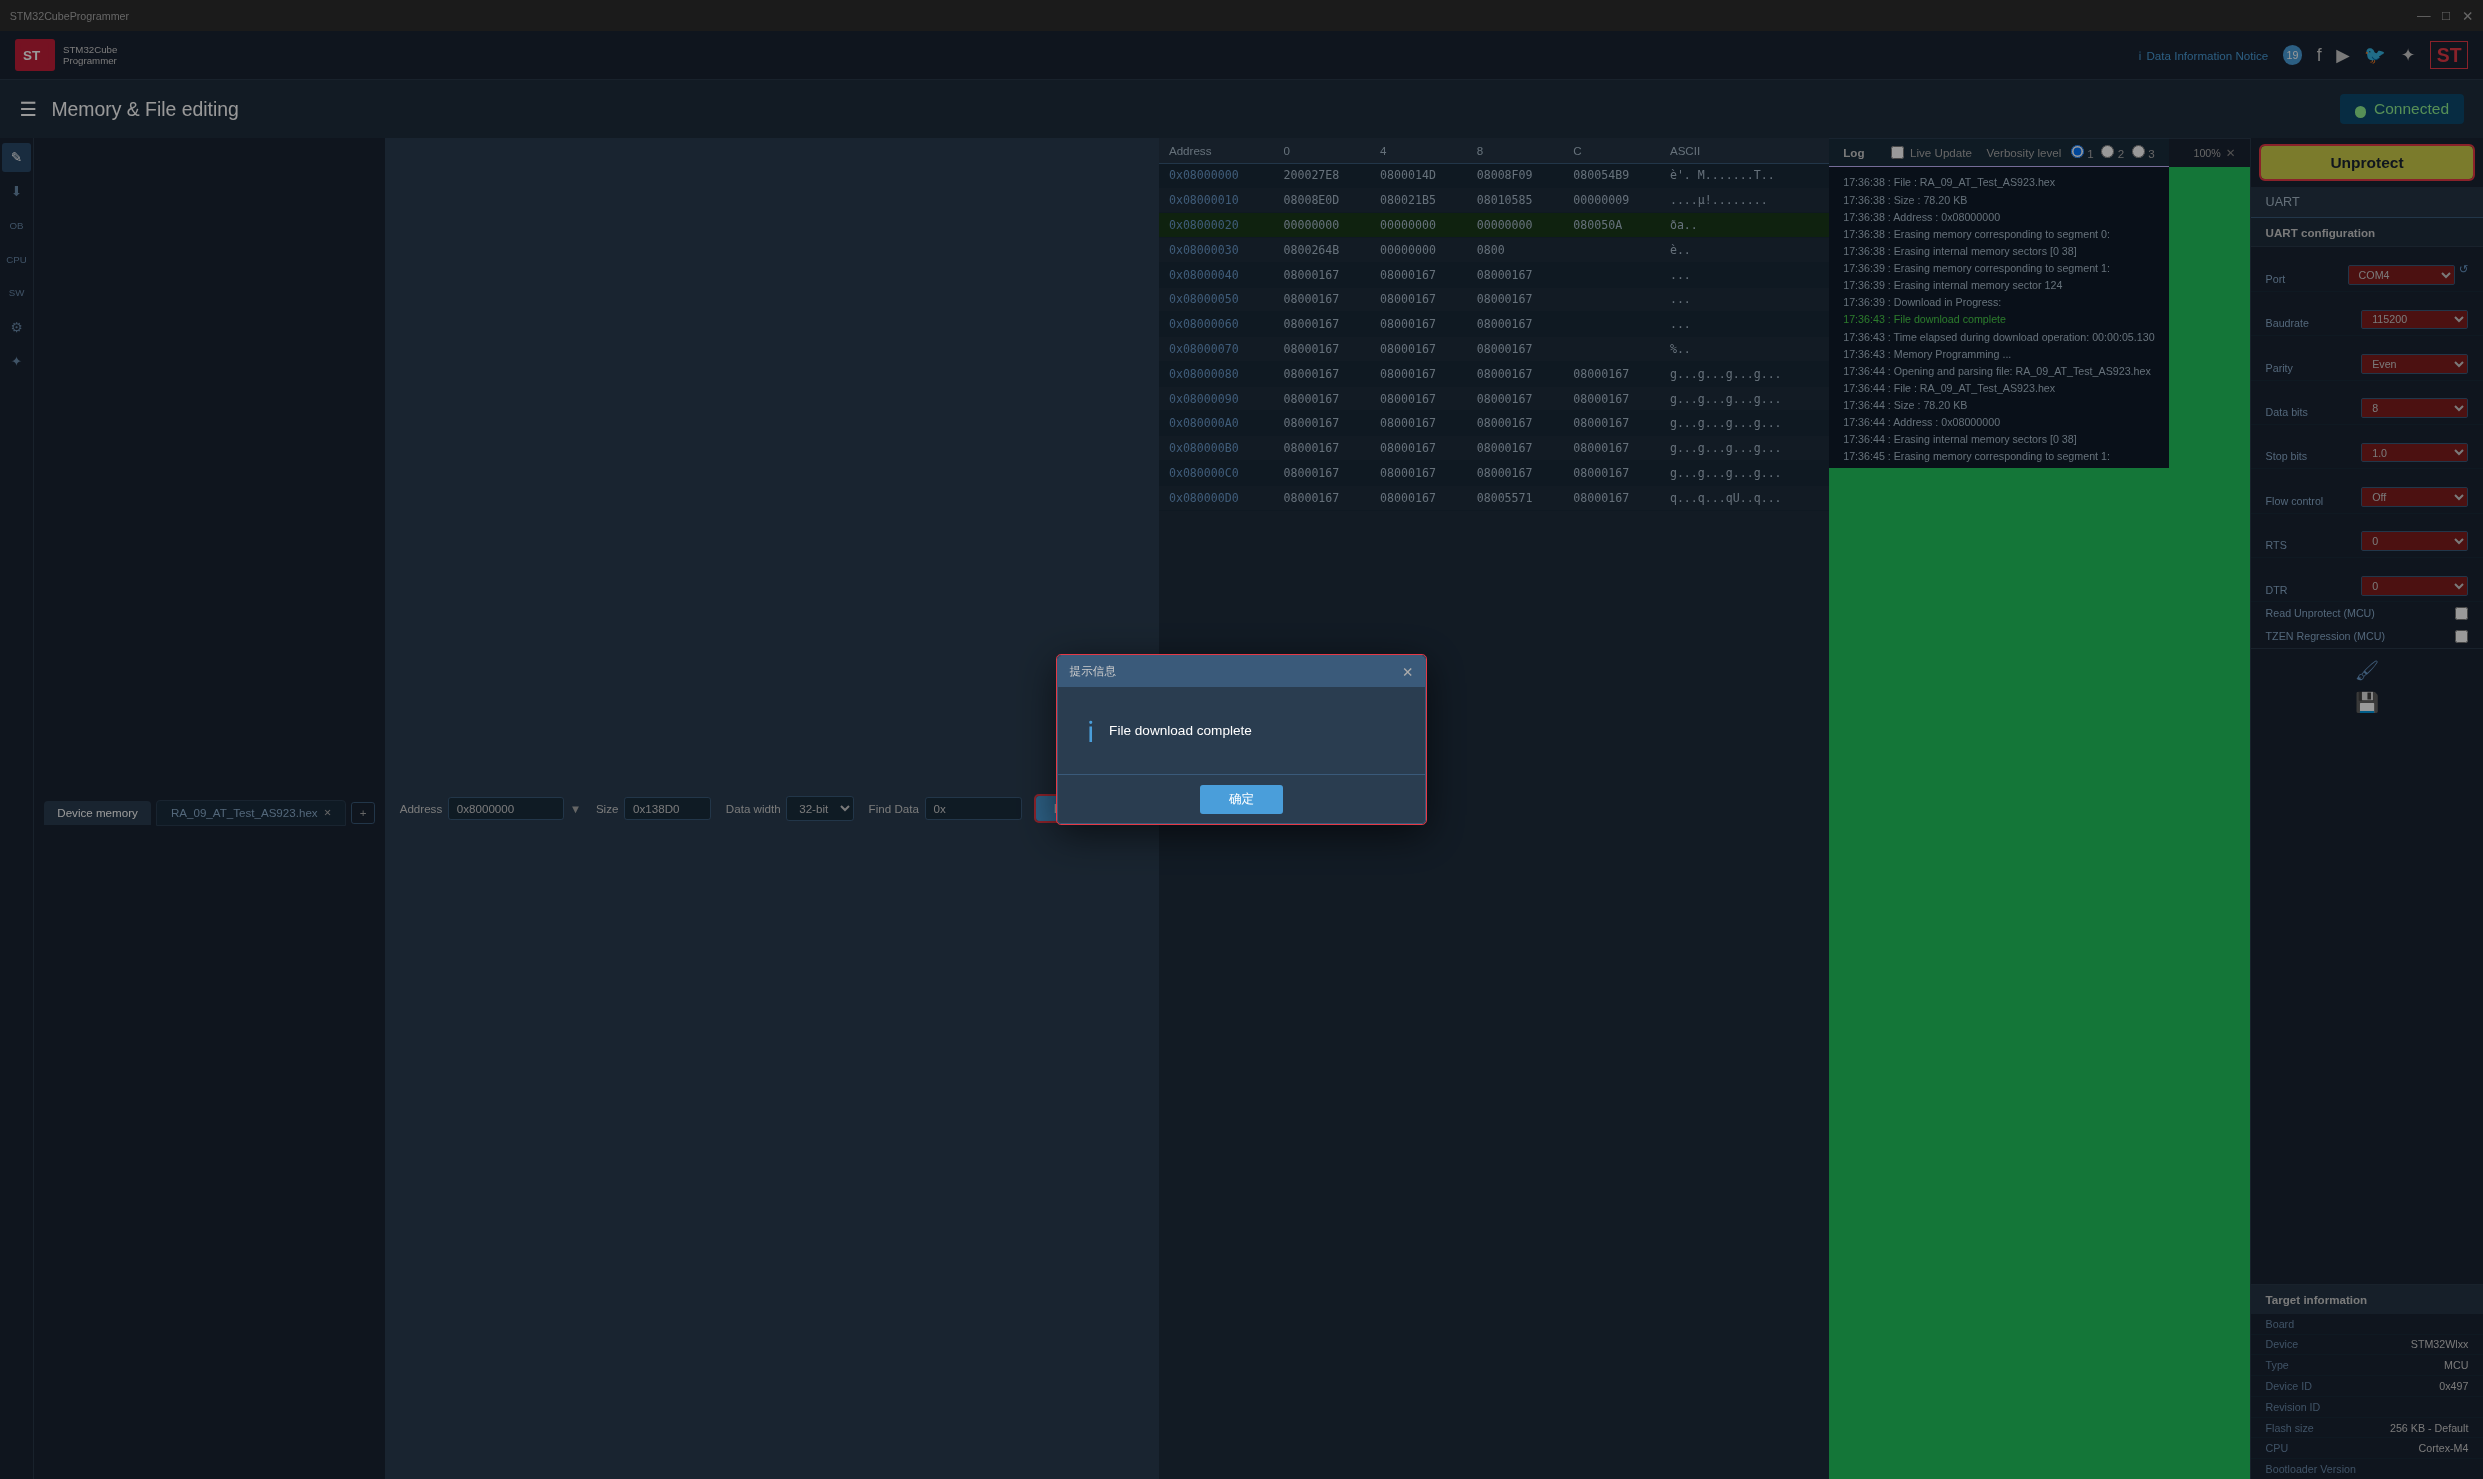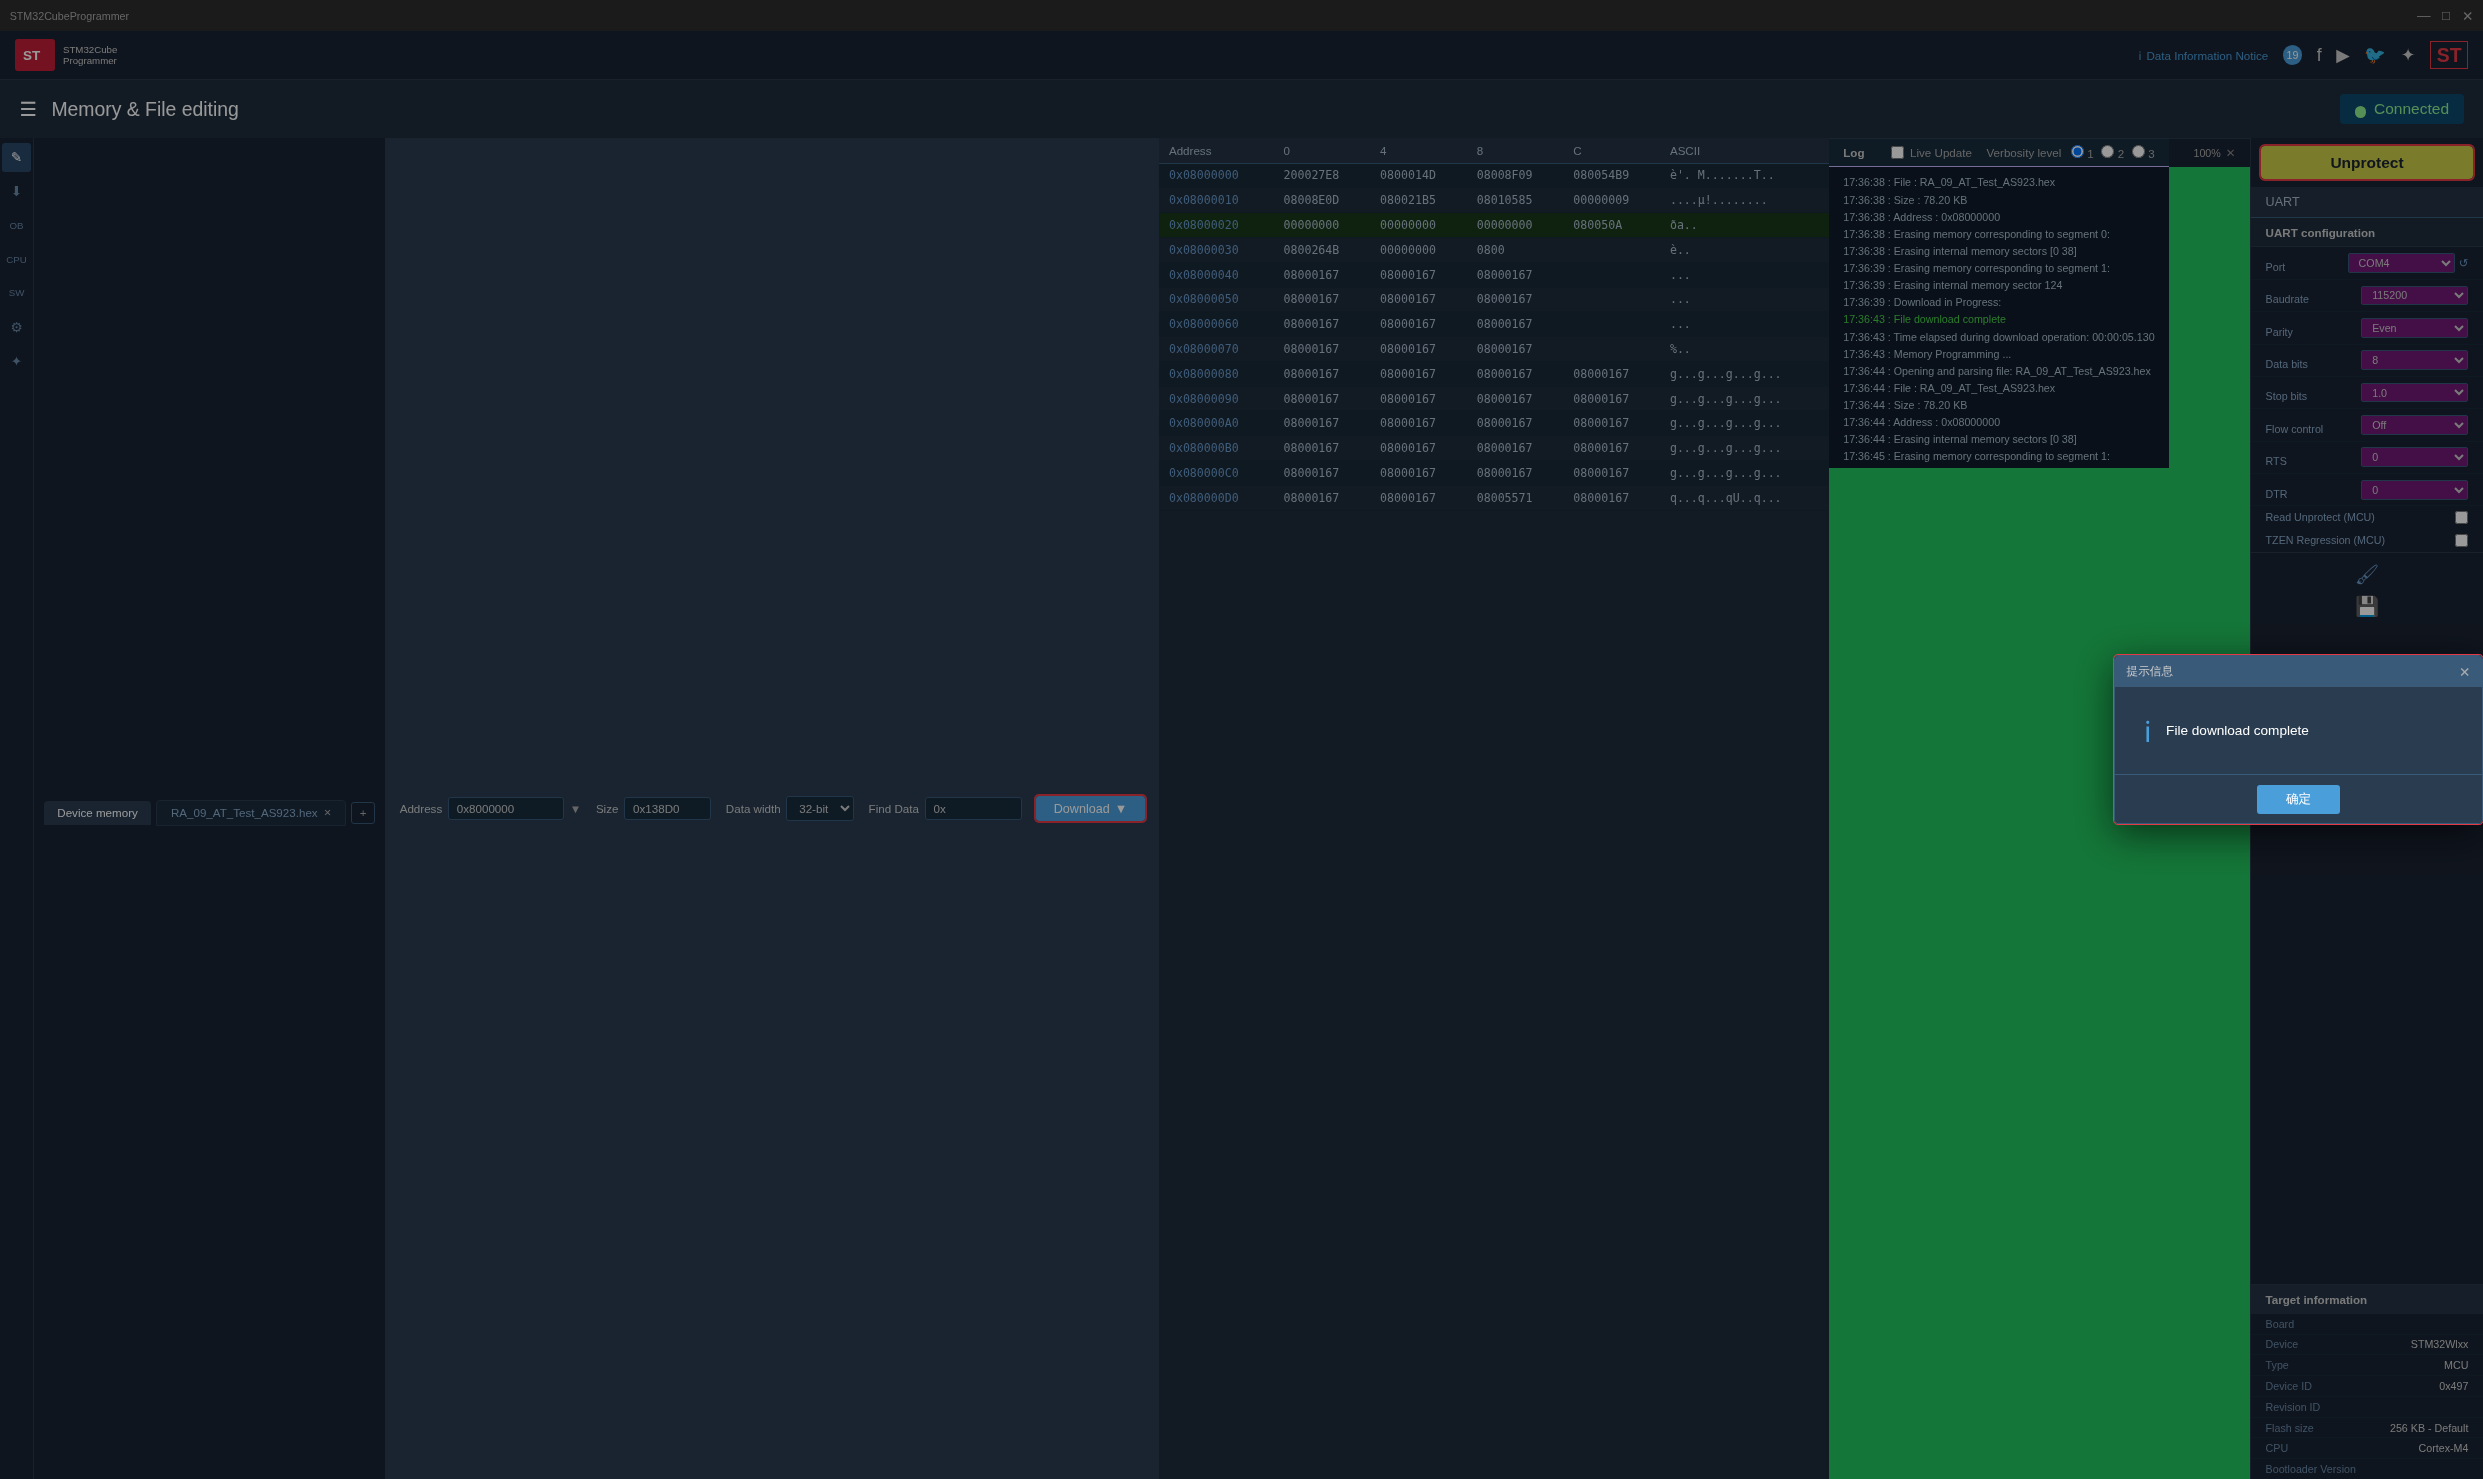--- a/index.html
+++ b/index.html
@@ -209,27 +209,28 @@
     }
     .config-row {
       display: flex;
       align-items: flex-end;
       justify-content: space-between;
       padding: 5.8px 14.6px;
       border-bottom: 1px solid #1a2a3a;
     }
     .config-label { color: #8aaccc; font-size: 10.7px; }
     .config-select {
-      background: #701a75;
+      background: #7f1d1d;
       border: 1px solid #3a5a7a;
       color: #ccc;
       padding: 1.9px 5.8px;
       font-size: 10.7px;
       border-radius: 1.9px;
       width: 107px;
+      margin-top: 12px;
     }
     .config-refresh { color: #6a9aca; cursor: pointer; margin-left: 3.9px; }
     .checkbox-row { display: flex; align-items: flex-start; justify-content: space-between; padding: 4.9px 14.6px; }
     .checkbox-label { color: #8aaccc; font-size: 10.7px; }
     
     
     .disconnect-btn {
       background: #cdcd4a;
       color: #1a2332;
       border: none;
@@ -261,21 +262,21 @@
     }
     .action-icon { color: #6a9aca; font-size: 19.4px; cursor: pointer; }
     
     
     .modal-overlay {
       position: fixed;
       top: 0; left: 0; right: 0; bottom: 0;
       background: rgba(0,0,0,0.4);
       display: flex;
       align-items: center;
-      justify-content: flex-end;
+      justify-content: center;
       z-index: 1000;
     }
     .modal-box {
       background: #2a3d50;
       border: 1px solid #3a5a7a;
       border-radius: 3.9px;
       width: 369px;
       padding: 0;
       box-shadow: 0 9.7px 39px rgba(0,0,0,0.6);
       outline: 1.9px solid #e63946;

